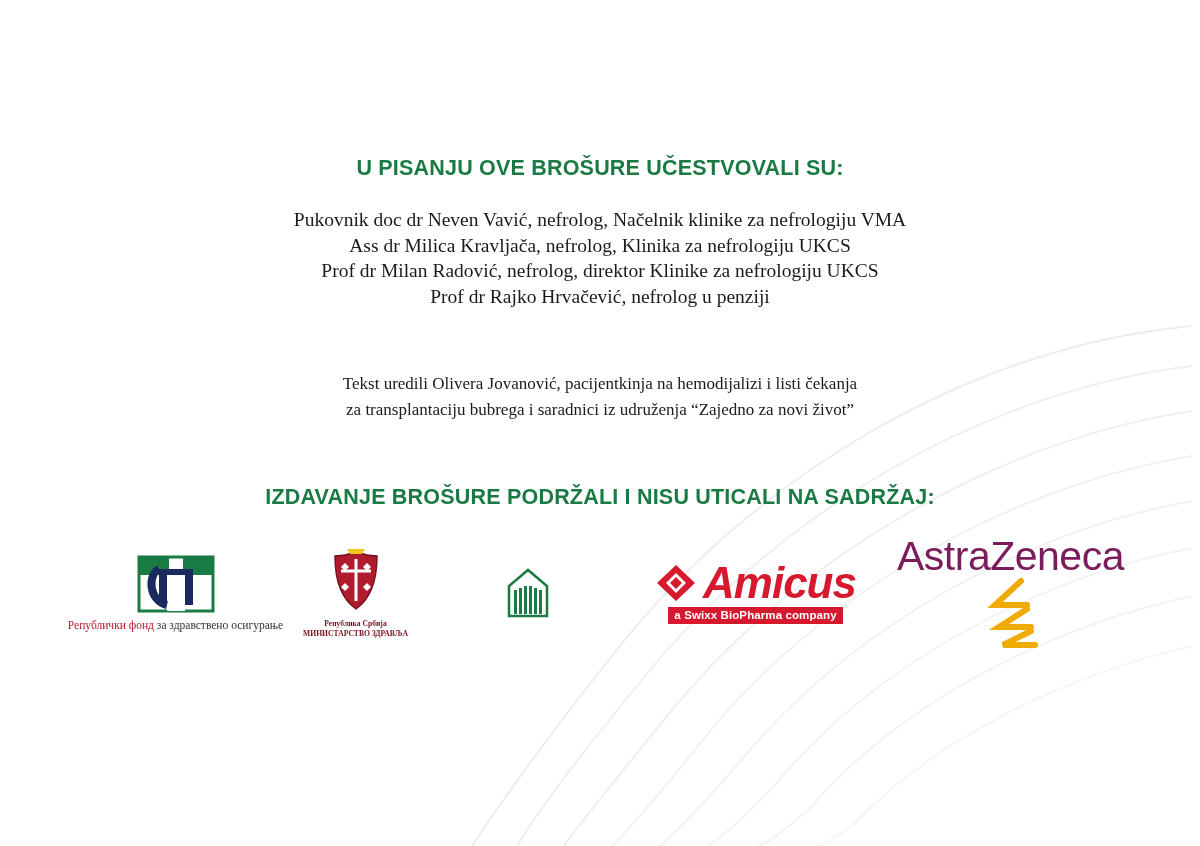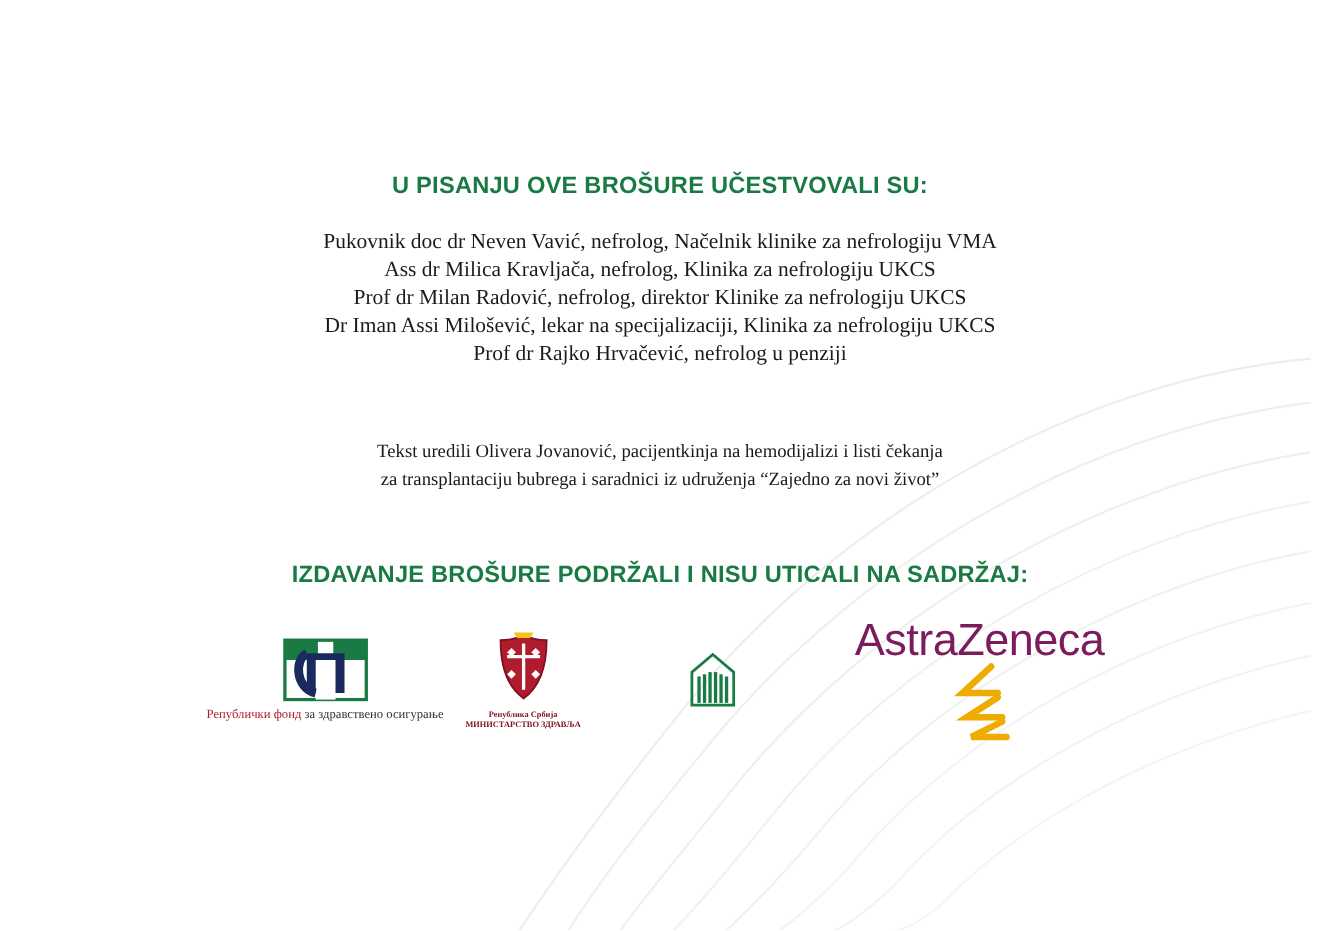--- a/index.html
+++ b/index.html
@@ -199,21 +199,20 @@
   </svg>
 
   <div id="content">
 
     <div class="credits-heading">U PISANJU OVE BROŠURE UČESTVOVALI SU:</div>
 
     <div class="contrib-list">
       <span class="contrib-line">Pukovnik doc dr Neven Vavić, nefrolog, Načelnik klinike za nefrologiju VMA</span>
       <span class="contrib-line">Ass dr Milica Kravljača, nefrolog, Klinika za nefrologiju UKCS</span>
       <span class="contrib-line">Prof dr Milan Radović, nefrolog, direktor Klinike za nefrologiju UKCS</span>
-      <span class="contrib-line">Dr Iman Assi Milošević, lekar na specijalizaciji, Klinika za nefrologiju UKCS</span>
       <span class="contrib-line">Prof dr Rajko Hrvačević, nefrolog u penziji</span>
     </div>
 
     <div class="editors">
       <span class="editors-line">Tekst uredili Olivera Jovanović, pacijentkinja na hemodijalizi i listi čekanja</span>
       <span class="editors-line">za transplantaciju bubrega i saradnici iz udruženja “Zajedno za novi život”</span>
     </div>
 
     <div class="sponsors-heading">IZDAVANJE BROŠURE PODRŽALI I NISU UTICALI NA SADRŽAJ:</div>
 
@@ -254,20 +253,31 @@
             <rect x="9" y="24" width="3" height="24"></rect>
             <rect x="14" y="22" width="3" height="26"></rect>
             <rect x="19" y="20" width="3" height="28"></rect>
             <rect x="24" y="20" width="3" height="28"></rect>
             <rect x="29" y="22" width="3" height="26"></rect>
             <rect x="34" y="24" width="3" height="24"></rect>
           </g>
         </svg>
       </div>
 
+      <div class="logo" id="logo-amicus">
+        <div class="amicus-top">
+          <svg width="42" height="40" viewBox="0 0 42 40">
+            <path d="M21,2 L40,20 L21,38 L2,20 Z" fill="#d6192e"></path>
+            <path d="M21,10 L31,20 L21,30 L11,20 Z" fill="#ffffff"></path>
+            <path d="M21,14 L27,20 L21,26 L15,20 Z" fill="#d6192e"></path>
+          </svg>
+          <div class="amicus-word">Amicus</div>
+        </div>
+        <div class="amicus-sub">a Swixx BioPharma company</div>
+      </div>
 
       <div class="logo" id="logo-astrazeneca">
         <div class="az-word"><span class="az-astra">Astra</span><span class="az-zeneca">Zeneca</span></div>
         <svg class="az-mark" viewBox="0 0 62 76">
           <g fill="none" stroke="#f0ab00" stroke-width="6" stroke-linecap="round">
             <path d="M40,6 L14,30 L46,30"></path>
             <path d="M46,34 L18,52 L50,52"></path>
             <path d="M50,56 L22,70 L54,70"></path>
           </g>
         </svg>

